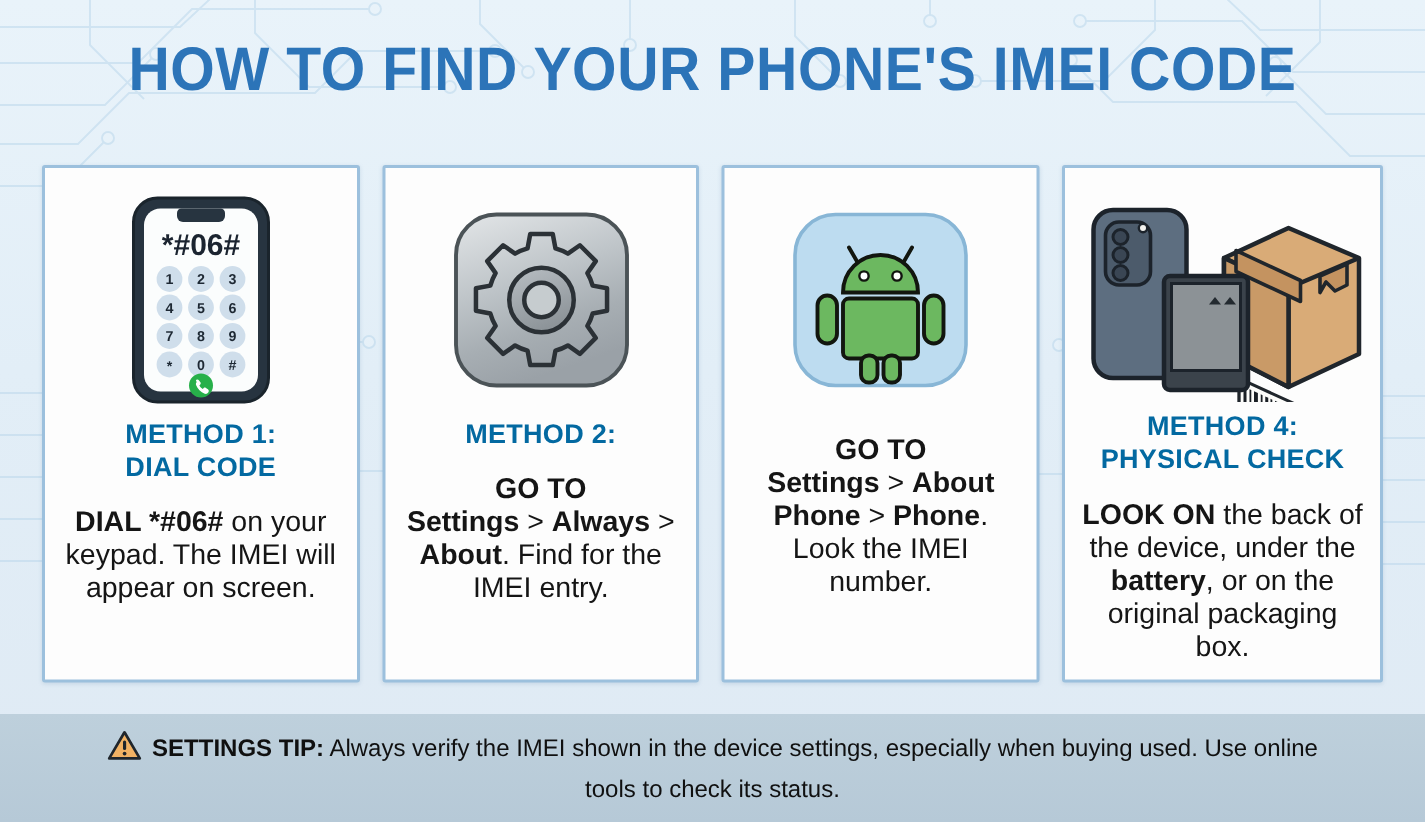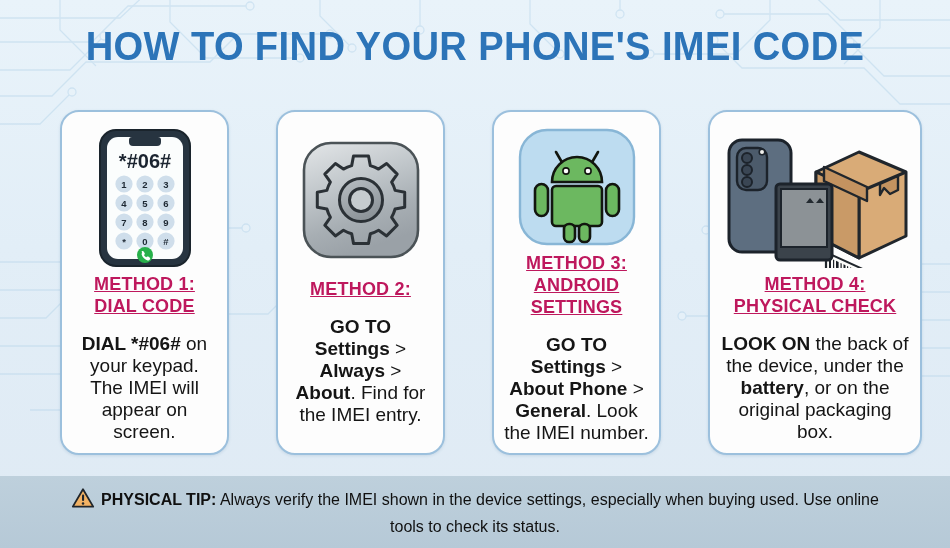--- a/index.html
+++ b/index.html
@@ -32,36 +32,34 @@
   
   .cards{
     position:absolute;left:28px;top:110px;
     width:894px;height:345px;
     display:flex;gap:15px;
   }
   .card{
     flex:1 1 0;
     background:#fdfdfd;
     border:2px solid #9cc0dd;
-    border-radius:19px;
+    border-radius:2px;
     box-shadow:0 1px 3px rgba(80,120,160,.18);
     display:flex;flex-direction:column;align-items:center;
     padding:14px 10px 10px;
     box-sizing:border-box;
-    margin-left:32px;
   }
   .art{height:148px;display:flex;align-items:center;justify-content:center;}
   .heading{
     margin-top:4px;
     text-align:center;
     font-size:18px;line-height:22px;
-    font-weight:bold;color:#be185d;
+    font-weight:bold;color:#0369a1;
     font-family:"Liberation Sans Narrow","Liberation Sans",sans-serif;
     letter-spacing:.2px;
-    text-decoration:underline;
   }
   .heading .l2{display:block;}
   .body{
     margin-top:16px;
     text-align:center;
     font-size:19px;line-height:22px;
     color:#151515;
   }
   .body b{font-weight:bold;}
 
@@ -236,25 +234,21 @@
             <rect x="36" y="60" width="50" height="40" rx="4"></rect>
             <rect x="19" y="58" width="13" height="32" rx="6.5"></rect>
             <rect x="90" y="58" width="13" height="32" rx="6.5"></rect>
             <rect x="48" y="98" width="11" height="18" rx="5"></rect>
             <rect x="63" y="98" width="11" height="18" rx="5"></rect>
           </g>
           <circle cx="50" cy="45" r="3.1" fill="#ffffff" stroke="#12160f" stroke-width="1.6"></circle>
           <circle cx="72" cy="45" r="3.1" fill="#ffffff" stroke="#12160f" stroke-width="1.6"></circle>
         </svg>
       </div>
-      <div class="heading">
-        <span>METHOD 3:</span>
-        <span class="l2">ANDROID SETTINGS</span>
-      </div>
-      <div class="body"><b>GO TO</b><br><b>Settings</b><span> &gt; </span><b>About Phone</b><span> &gt; </span><b>General</b><span>. Look the IMEI number.</span></div>
+      <div class="body"><b>GO TO</b><br><b>Settings</b><span> &gt; </span><b>About Phone</b><span> &gt; </span><b>Phone</b><span>. Look the IMEI number.</span></div>
     </div>
 
     <div class="card">
       <div class="art">
         <svg width="190" height="140" viewBox="0 0 190 140">
 
           <rect x="9" y="12" width="62" height="112" rx="13" fill="#5d6e80" stroke="#1c232b" stroke-width="3"></rect>
           <rect x="17" y="20" width="30" height="42" rx="9" fill="#4c5b6b" stroke="#1c232b" stroke-width="2.4"></rect>
           <circle cx="27" cy="30" r="5" fill="#3a4654" stroke="#1c232b" stroke-width="2"></circle>
           <circle cx="27" cy="42" r="5" fill="#3a4654" stroke="#1c232b" stroke-width="2"></circle>
@@ -298,17 +292,17 @@
   </div>
 
   <div class="footer">
     <div class="footer-inner">
       <span class="warn-icon">
         <svg width="24" height="22" viewBox="0 0 24 22">
           <path d="M12 2.2 L22.2 19.6 H1.8 Z" fill="#f2b264" stroke="#20262c" stroke-width="1.8" stroke-linejoin="round"></path>
           <rect x="11" y="7.6" width="2.1" height="6.4" rx="1" fill="#20262c"></rect>
           <circle cx="12.05" cy="16.4" r="1.25" fill="#20262c"></circle>
         </svg>
-      </span><b>PHYSICAL TIP:</b><span> Always verify the IMEI shown in the device settings, especially when buying used. Use online tools to check its status.</span>
+      </span><b>SETTINGS TIP:</b><span> Always verify the IMEI shown in the device settings, especially when buying used. Use online tools to check its status.</span>
     </div>
   </div>
 
 </div>
 
 </body></html>

